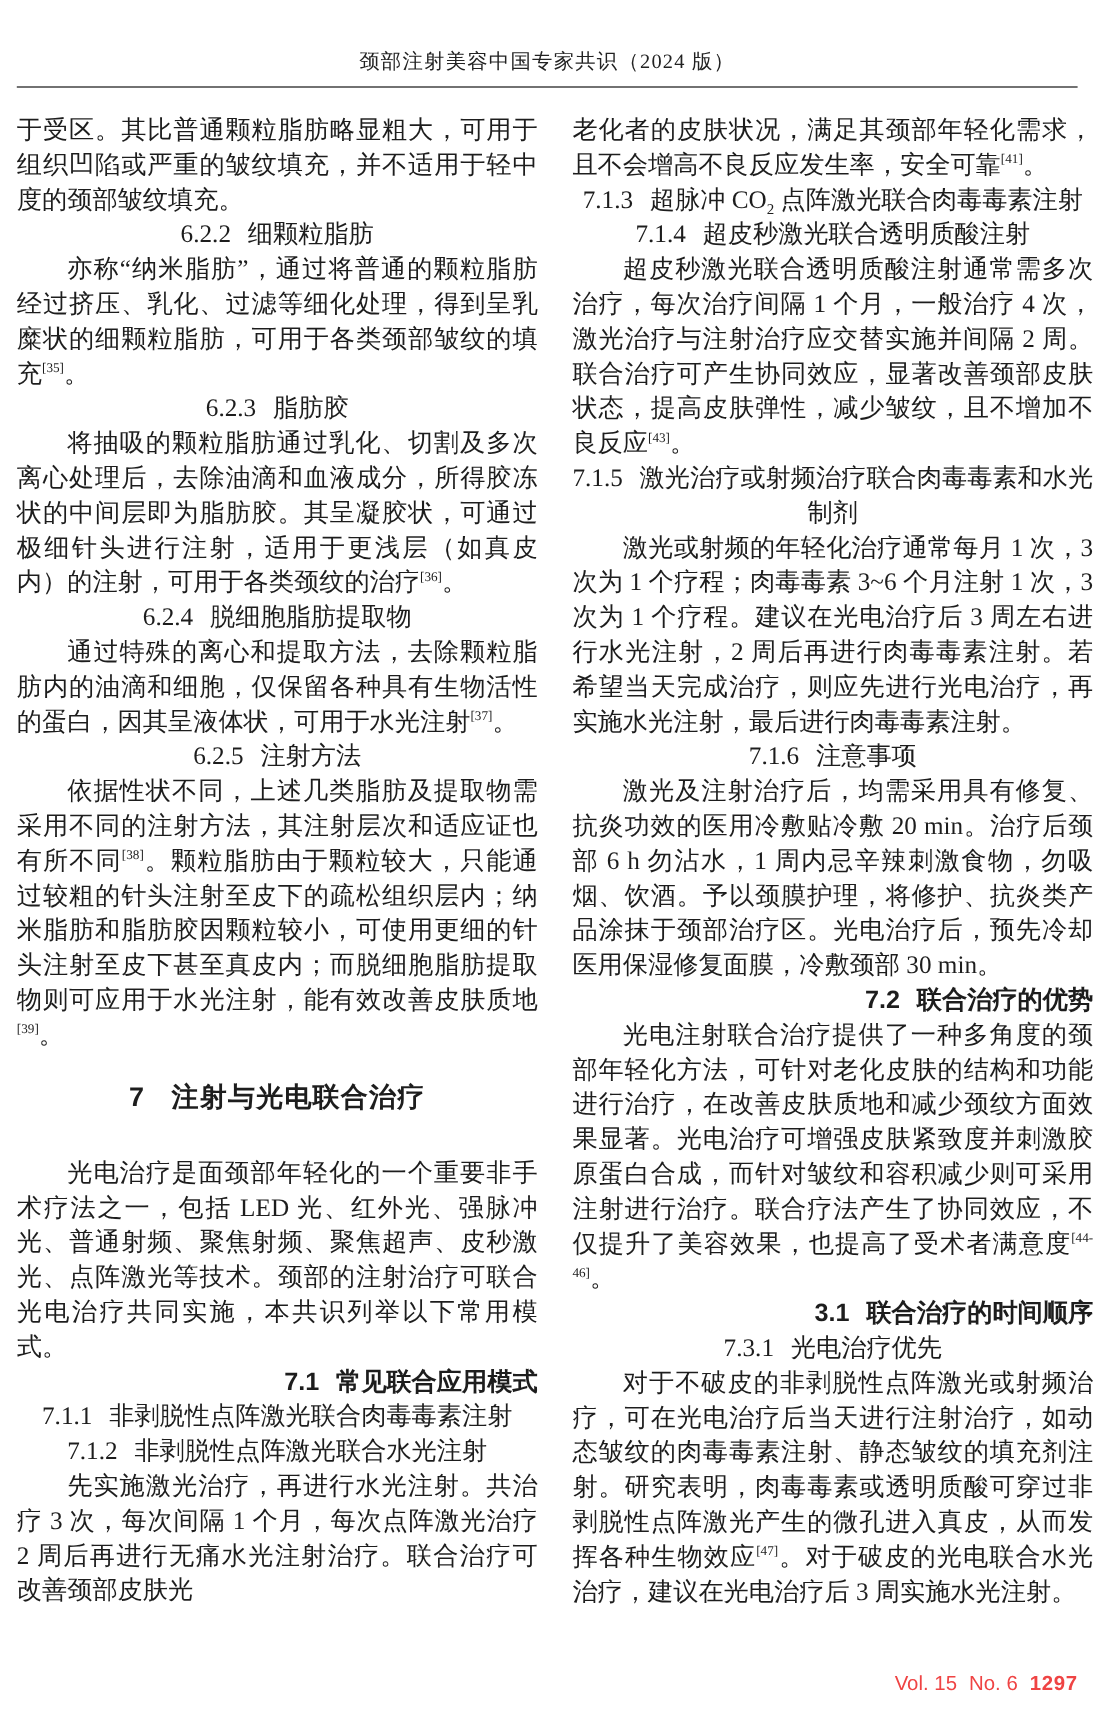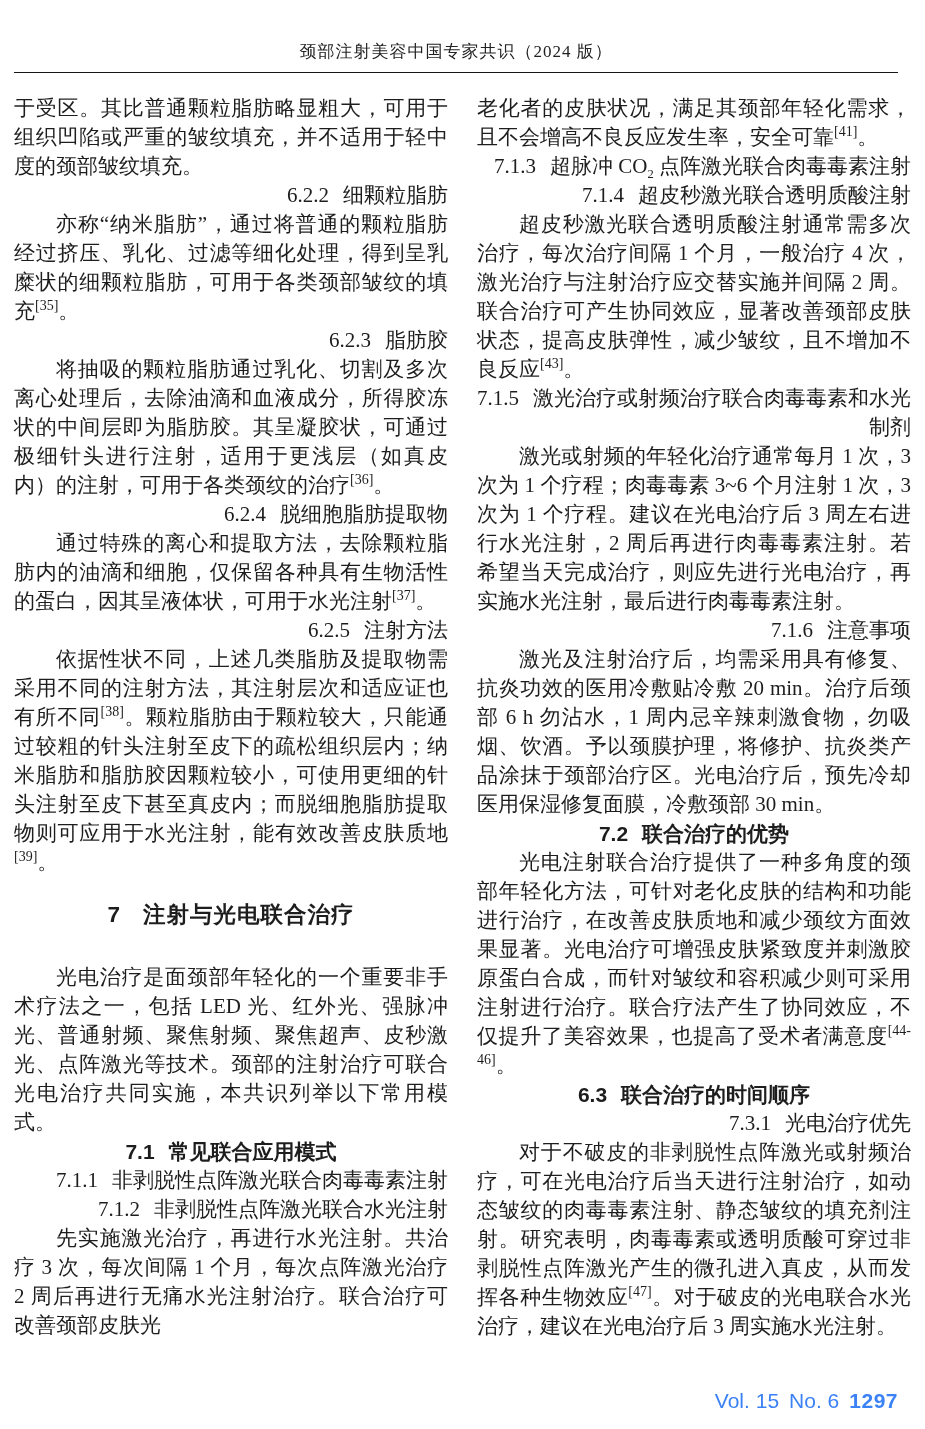--- a/index.html
+++ b/index.html
@@ -43,43 +43,43 @@
     line-height:30px;
     letter-spacing:1px;
     margin:23px 0 33px 0;
     text-align:center;
   }
   .block.h2{
     font-family:"Liberation Sans","DejaVu Sans",sans-serif;
     font-weight:bold;
     font-size:21px;
     line-height:29px;
-    text-align:center;
+    text-align:right;
   }
   .block.h3{
-    text-align:right;
+    text-align:center;
   }
   .block .num{padding-right:14px;}
   .block.h1 .num{padding-right:22px;}
   sup{
-    font-size:14px;
+    font-size:11px;
     line-height:0;
     vertical-align:super;
     margin-top:48px;
   }
   sub{
     font-size:12.5px;
     line-height:0;
     vertical-align:sub;
   }
   .footer{
     position:absolute;right:14px;bottom:16px;
     font-family:"Liberation Sans","DejaVu Sans",sans-serif;
-    font-size:21px;
-    color:#3b82f6;
+    font-size:17px;
+    color:#ef4444;
     white-space:nowrap;
     margin-top:12px;
   }
   .footer span{margin-left:10px;}
   .footer .pagenum{font-weight:bold;letter-spacing:0.5px;}
 </style>
 </head>
 <body>
 
 <div class="page">
@@ -108,20 +108,20 @@
         <div class="block p">老化者的皮肤状况，满足其颈部年轻化需求，且不会增高不良反应发生率，安全可靠<sup>[41]</sup>。</div>
         <div class="block h3"><span class="num">7.1.3</span>超脉冲 CO<sub>2</sub> 点阵激光联合肉毒毒素注射</div>
         <div class="block h3"><span class="num">7.1.4</span>超皮秒激光联合透明质酸注射</div>
         <div class="block p indent">超皮秒激光联合透明质酸注射通常需多次治疗，每次治疗间隔 1 个月，一般治疗 4 次，激光治疗与注射治疗应交替实施并间隔 2 周。联合治疗可产生协同效应，显著改善颈部皮肤状态，提高皮肤弹性，减少皱纹，且不增加不良反应<sup>[43]</sup>。</div>
         <div class="block h3"><span class="num">7.1.5</span>激光治疗或射频治疗联合肉毒毒素和水光制剂</div>
         <div class="block p indent">激光或射频的年轻化治疗通常每月 1 次，3 次为 1 个疗程；肉毒毒素 3~6 个月注射 1 次，3 次为 1 个疗程。建议在光电治疗后 3 周左右进行水光注射，2 周后再进行肉毒毒素注射。若希望当天完成治疗，则应先进行光电治疗，再实施水光注射，最后进行肉毒毒素注射。</div>
         <div class="block h3"><span class="num">7.1.6</span>注意事项</div>
         <div class="block p indent">激光及注射治疗后，均需采用具有修复、抗炎功效的医用冷敷贴冷敷 20 min。治疗后颈部 6 h 勿沾水，1 周内忌辛辣刺激食物，勿吸烟、饮酒。予以颈膜护理，将修护、抗炎类产品涂抹于颈部治疗区。光电治疗后，预先冷却医用保湿修复面膜，冷敷颈部 30 min。</div>
         <div class="block h2"><span class="num">7.2</span>联合治疗的优势</div>
         <div class="block p indent">光电注射联合治疗提供了一种多角度的颈部年轻化方法，可针对老化皮肤的结构和功能进行治疗，在改善皮肤质地和减少颈纹方面效果显著。光电治疗可增强皮肤紧致度并刺激胶原蛋白合成，而针对皱纹和容积减少则可采用注射进行治疗。联合疗法产生了协同效应，不仅提升了美容效果，也提高了受术者满意度<sup>[44-46]</sup>。</div>
-        <div class="block h2"><span class="num">6.3</span>联合治疗的时间顺序</div>
+        <div class="block h2"><span class="num">3.1</span>联合治疗的时间顺序</div>
         <div class="block h3"><span class="num">7.3.1</span>光电治疗优先</div>
         <div class="block p indent">对于不破皮的非剥脱性点阵激光或射频治疗，可在光电治疗后当天进行注射治疗，如动态皱纹的肉毒毒素注射、静态皱纹的填充剂注射。研究表明，肉毒毒素或透明质酸可穿过非剥脱性点阵激光产生的微孔进入真皮，从而发挥各种生物效应<sup>[47]</sup>。对于破皮的光电联合水光治疗，建议在光电治疗后 3 周实施水光注射。</div>
       </div>
   </div>
 
   <div class="footer"><span style="margin-left:0">Vol. 15</span><span>No. 6</span><span class="pagenum">1297</span></div>
 </div>
 
 </body></html>

